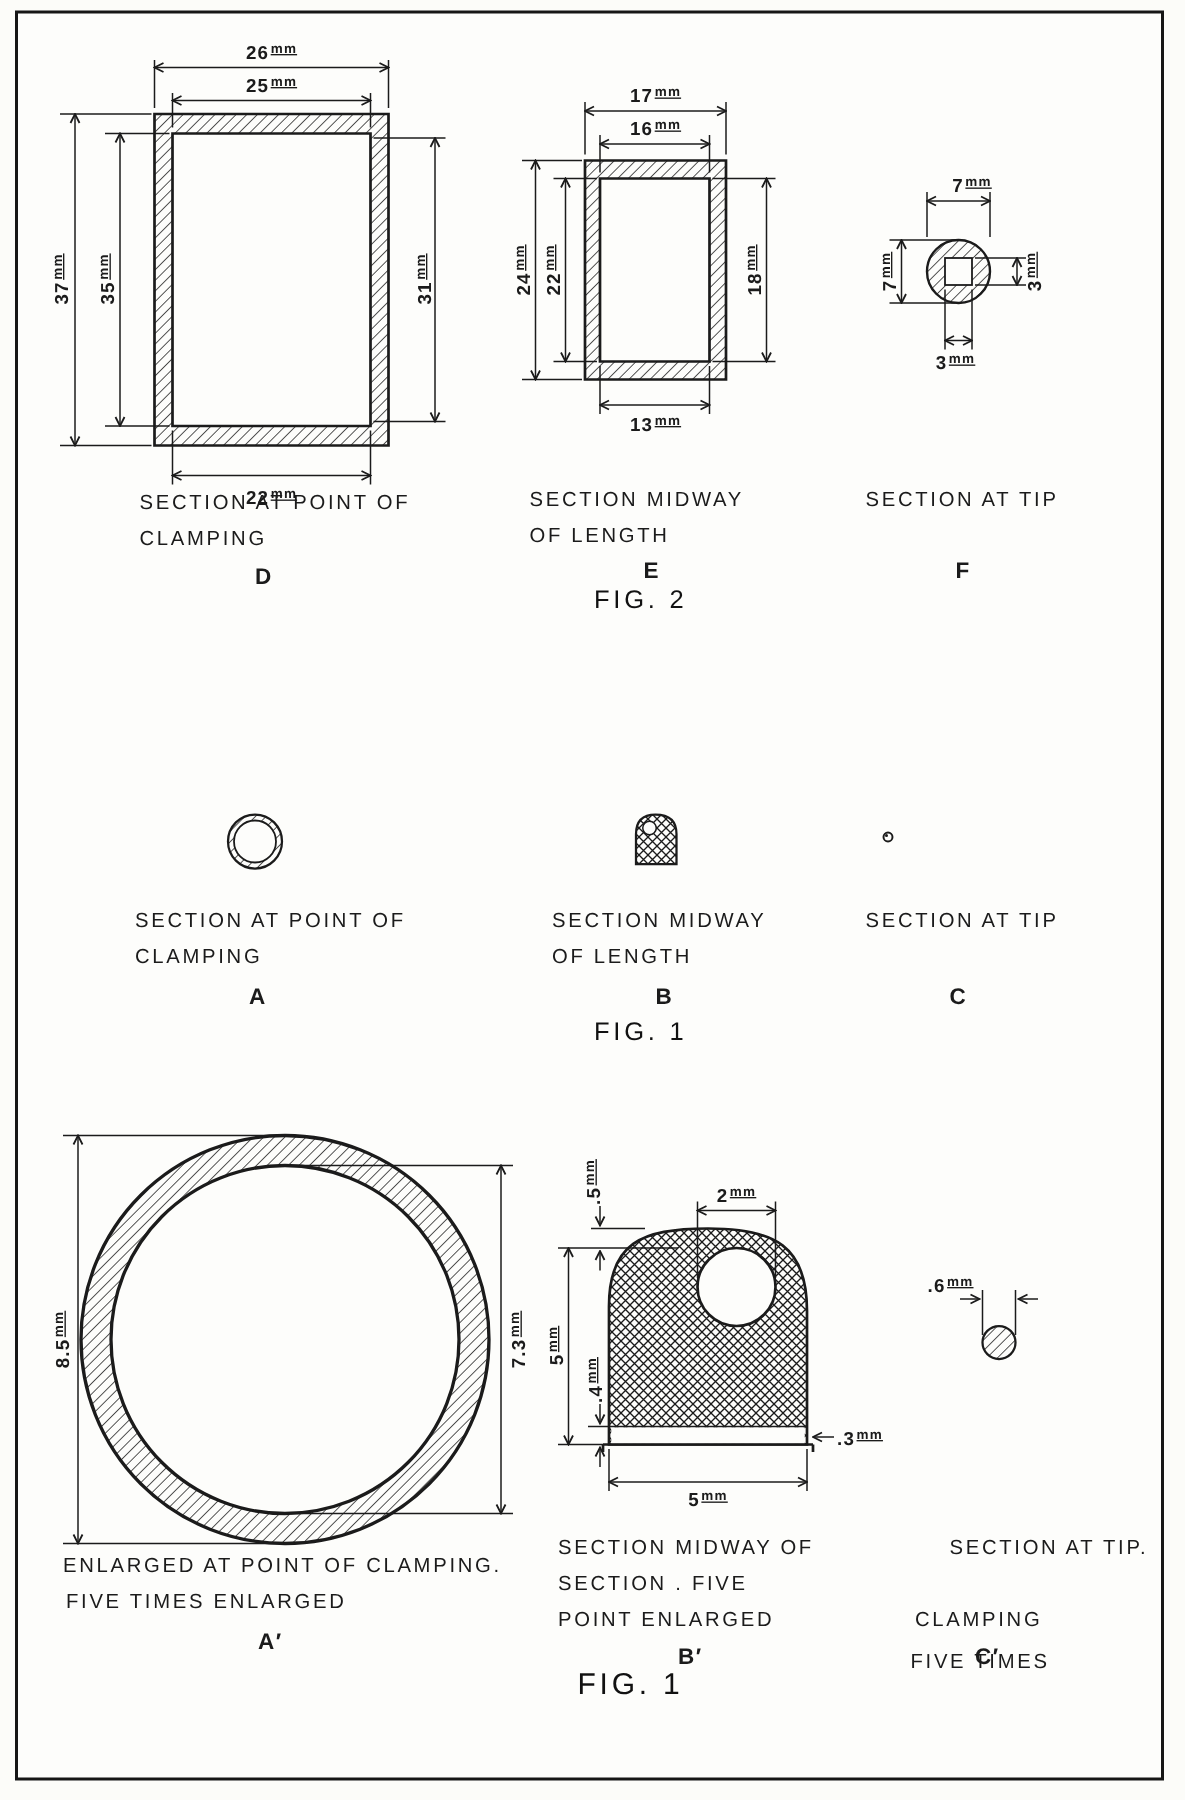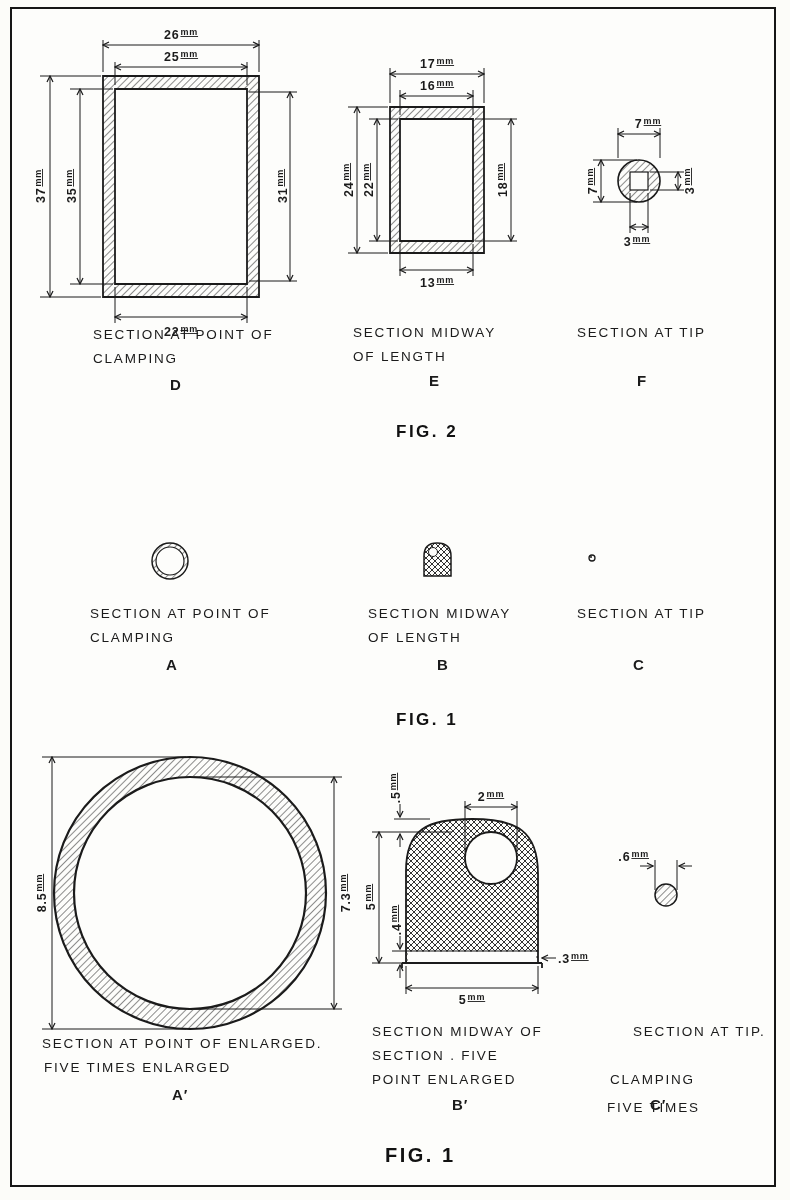--- a/index.html
+++ b/index.html
@@ -13,21 +13,21 @@
     border:2.5px solid #161616;box-sizing:border-box;background:#fdfdfb;
   }
   svg.draw{position:absolute;left:0;top:0;}
   .ln{stroke:#1b1b1b;stroke-width:1;fill:none;}
   .dl{stroke:#1b1b1b;stroke-width:1;fill:none;}
   .outline{stroke:#1b1b1b;fill:none;}
   text.dim{font-family:"Liberation Sans",sans-serif;font-size:12.5px;font-weight:700;fill:#1b1b1b;letter-spacing:.8px;}
   text.dim .unit{font-size:9px;font-weight:700;text-decoration:underline;}
   .cap{position:absolute;white-space:nowrap;font-weight:400;font-size:13.5px;letter-spacing:1.8px;color:#1b1b1b;}
   .letter{position:absolute;white-space:nowrap;font-weight:700;font-size:15px;letter-spacing:1px;color:#1b1b1b;}
-  .figlabel{position:absolute;white-space:nowrap;font-weight:700;font-size:17px;letter-spacing:2.5px;color:#111;margin-top:32px;}
+  .figlabel{position:absolute;white-space:nowrap;font-weight:400;font-size:17px;letter-spacing:2.5px;color:#111;}
   .figlabel.big{font-size:20px;}
 </style>
 </head>
 <body>
 
 <div class="frame"></div>
 
 <svg class="draw" width="790" height="1200" viewBox="0 0 790 1200">
   <defs>
     <marker id="ah" viewBox="0 0 10 10" refX="9" refY="5" markerWidth="7.5" markerHeight="7.5" orient="auto-start-reverse">
@@ -222,21 +222,21 @@
 
 <div class="cap" style="left:368px;top:606px">SECTION MIDWAY</div>
 <div class="cap" style="left:368px;top:630px">OF LENGTH</div>
 <div class="letter" style="left:437px;top:656px">B</div>
 
 <div class="cap" style="left:577px;top:606px">SECTION AT TIP</div>
 <div class="letter" style="left:633px;top:656px">C</div>
 
 <div class="figlabel" style="left:396px;top:678px">FIG. 1</div>
 
-<div class="cap" style="left:42px;top:1036px">SECTION AT POINT OF ENLARGED.</div>
+<div class="cap" style="left:42px;top:1036px">ENLARGED AT POINT OF CLAMPING.</div>
 <div class="cap" style="left:44px;top:1060px">FIVE TIMES ENLARGED</div>
 <div class="letter" style="left:172px;top:1086px">A′</div>
 
 <div class="cap" style="left:372px;top:1024px">SECTION MIDWAY OF</div>
 <div class="cap" style="left:372px;top:1048px">SECTION . FIVE</div>
 <div class="cap" style="left:372px;top:1072px">POINT ENLARGED</div>
 <div class="letter" style="left:452px;top:1096px">B′</div>
 
 <div class="cap" style="left:633px;top:1024px">SECTION AT TIP.</div>
 <div class="cap" style="left:607px;top:1100px">FIVE TIMES</div>

